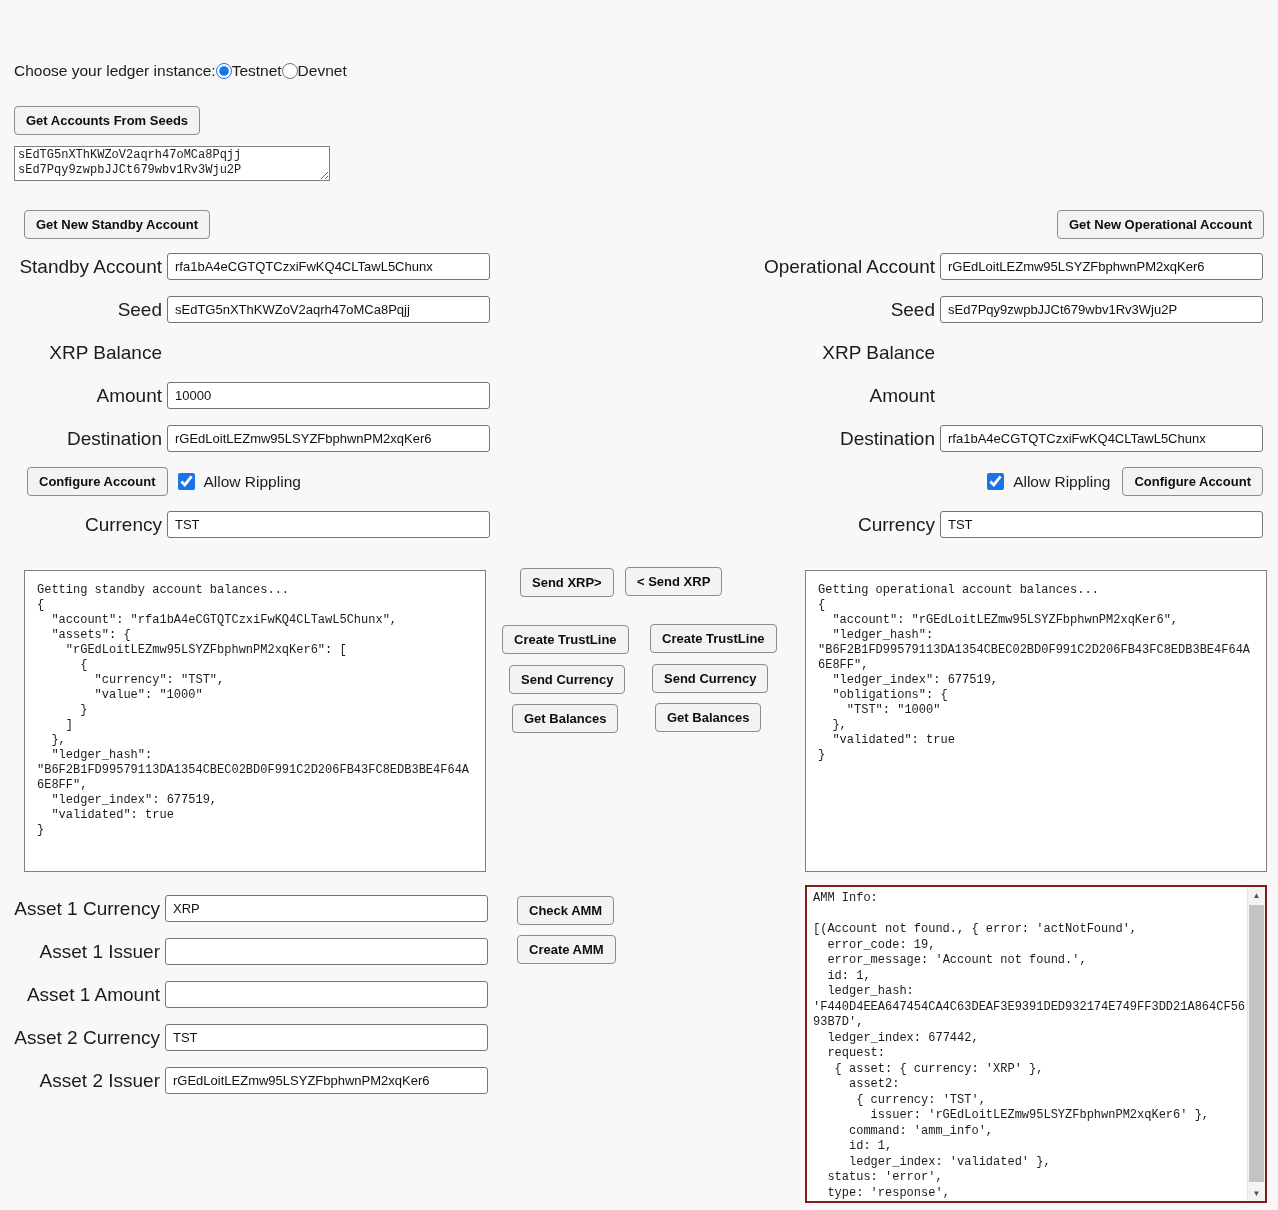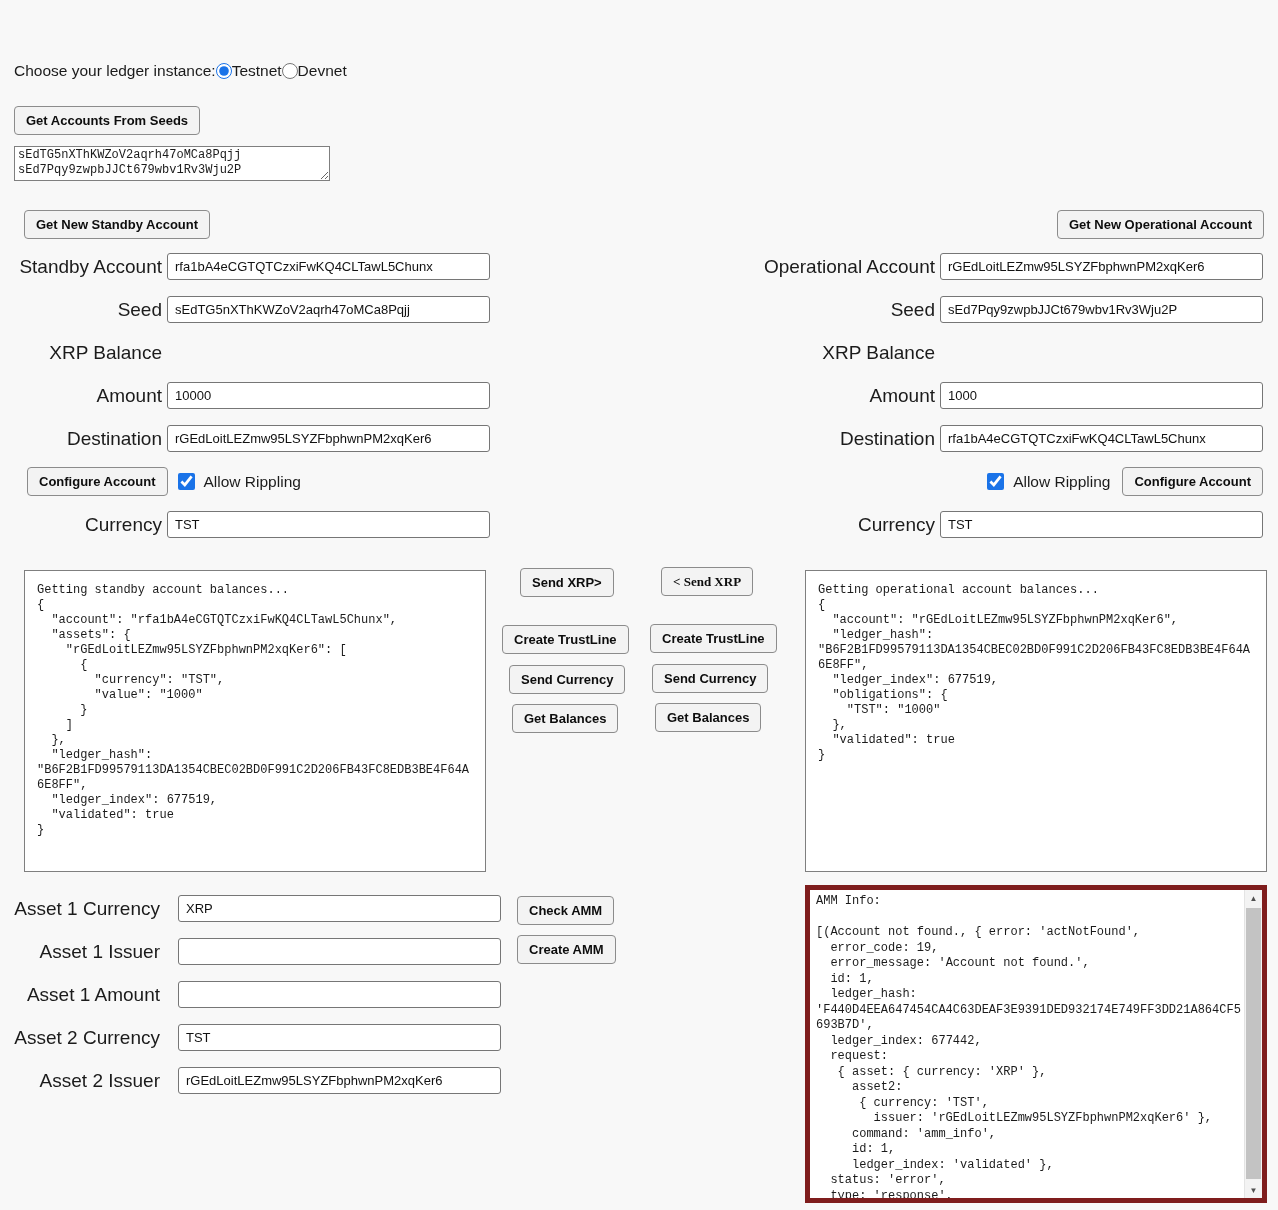--- a/index.html
+++ b/index.html
@@ -27,52 +27,52 @@
   #operational-new-btn { right:14px; top:210px; }
 
   textarea { box-sizing:border-box; border:1px solid #7f7f7f; background:#fff;
              font-family:"Liberation Mono","DejaVu Sans Mono",monospace; font-size:12px;
              line-height:15px; color:#1b1b1b; overflow-wrap:break-word; }
 
   .row { position:absolute; display:flex; align-items:center; height:27px; }
   .lbl { font-size:19px; color:#1b1b1b; white-space:nowrap; }
   .lrow { left:0; }  .lrow .lbl { width:162px; text-align:right; margin-right:5px; }
   .rrow { left:757px; } .rrow .lbl { width:178px; text-align:right; margin-right:5px; }
-  .arow { left:0; }  .arow .lbl { width:160px; text-align:right; margin-right:18px; }
+  .arow { left:0; }  .arow .lbl { width:160px; text-align:right; margin-right:5px; }
 
   .finput { box-sizing:border-box; width:323px; height:27px; border:1px solid #767676;
             border-radius:3px; background:#fff; font-family:inherit; font-size:13px;
             color:#111; padding:1px 7px; }
 
   .cfg-left  { position:absolute; left:27px;  top:467px; display:flex; align-items:center; }
   .cfg-right { position:absolute; right:15px; top:467px; display:flex; align-items:center; }
   .cfg-left input[type="checkbox"]  { margin-left:10px; }
   .cfg-left .cfg-label  { margin-left:9px; }
   .cfg-right .cfg-label { margin-left:9px; }
   .cfg-right .btn { margin-left:12px; }
   .cfg-label { font-size:15.5px; color:#1b1b1b; }
 
   .results { position:absolute; top:570px; width:462px; height:302px; resize:none;
              padding:12px; overflow:hidden; }
   #standby-results { left:24px; }
   #operational-results { left:805px; }
 
   #btn-send-xrp-r { left:520px; top:568px; }
-  #btn-send-xrp-l { left:661px; top:567px;font-family:Liberation Serif, serif; }
+  #btn-send-xrp-l { left:625px; top:567px; }
   #btn-ctl-1 { left:502px; top:625px; }
   #btn-ctl-2 { left:650px; top:624px; }
   #btn-sc-1 { left:509px; top:665px; }
   #btn-sc-2 { left:652px; top:664px; }
   #btn-gb-1 { left:512px; top:704px; }
   #btn-gb-2 { left:655px; top:703px; }
   #btn-check-amm { left:517px; top:896px; }
   #btn-create-amm { left:517px; top:935px; }
 
   .amm-panel { position:absolute; left:805px; top:885px; width:462px; height:318px;
-               background:#fff; border:5px solid #7f1d1d; box-sizing:border-box; }
+               background:#fff; border:2px solid #7f1d1d; box-sizing:border-box; }
   .amm-text { position:absolute; left:0; top:0; right:17px; bottom:0; padding:4px 2px 4px 6px;
               font-family:"Liberation Mono","DejaVu Sans Mono",monospace; font-size:12px;
               line-height:15.5px; color:#1b1b1b; white-space:pre-wrap; overflow-wrap:break-word;
               overflow:hidden; }
   .amm-sb { position:absolute; top:0; right:0; bottom:0; width:17px; background:#f3f3f3;
             border-left:1px solid #e4e4e4; display:flex; flex-direction:column; }
   .sb-btn { height:16px; display:flex; align-items:center; justify-content:center;
             font-size:8px; color:#4f4f4f; user-select:none; }
   .sb-track { flex:1; position:relative; }
   .sb-thumb { position:absolute; left:1px; right:1px; top:2px; height:calc(100% - 5px);
@@ -134,21 +134,20 @@
   </div>
   <div class="row rrow" style="top:296px">
     <span class="lbl">Seed</span>
     <input class="finput" value="sEd7Pqy9zwpbJJCt679wbv1Rv3Wju2P" style="">
   </div>
   <div class="row rrow" style="top:339px">
     <span class="lbl">XRP Balance</span>
   </div>
   <div class="row rrow" style="top:382px">
     <span class="lbl">Amount</span>
-    <input class="finput" value="1000" style="">
   </div>
   <div class="row rrow" style="top:425px">
     <span class="lbl">Destination</span>
     <input class="finput" value="rfa1bA4eCGTQTCzxiFwKQ4CLTawL5Chunx" style="">
   </div>
   <div class="cfg-right">
     <input type="checkbox" checked="true" style="">
     <span class="cfg-label">Allow Rippling</span>
     <button class="btn">Configure Account</button>
   </div>

